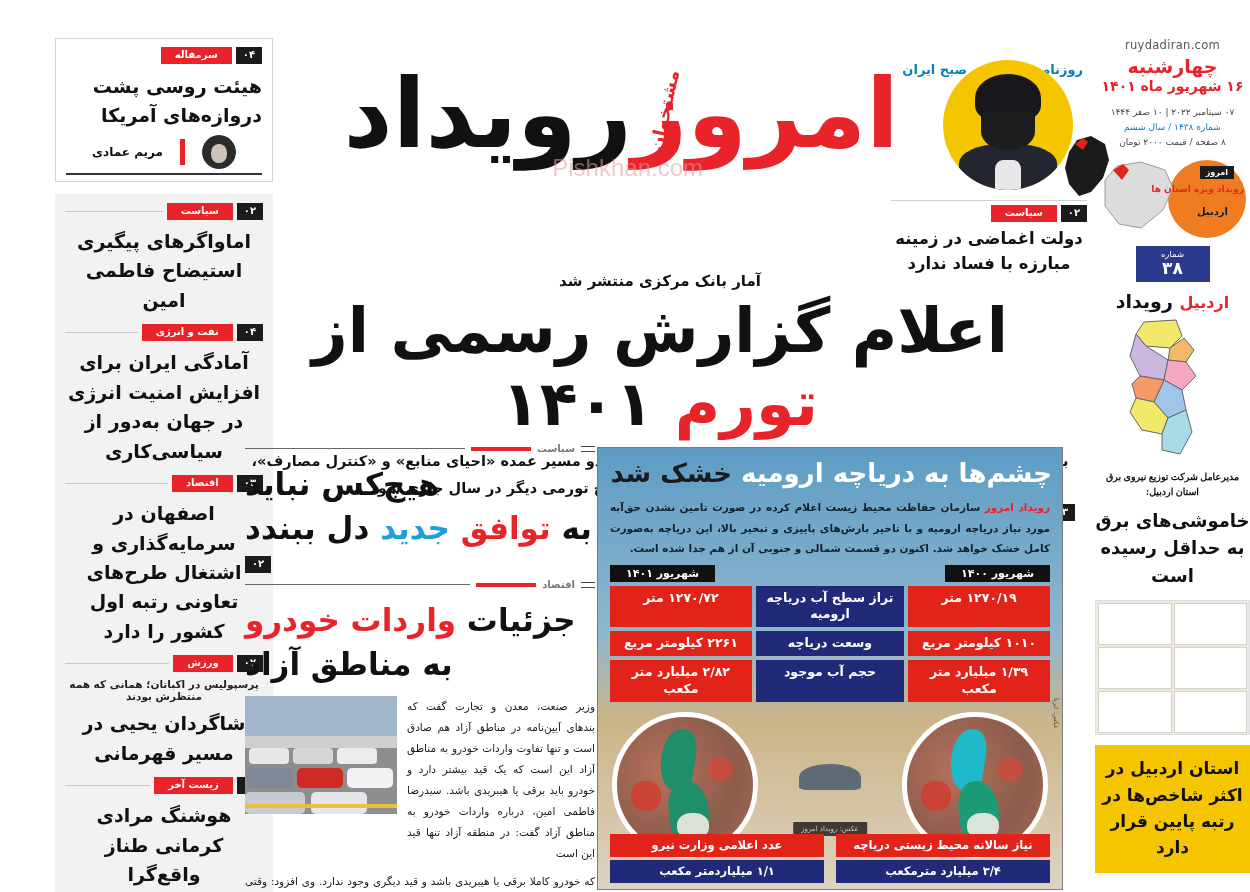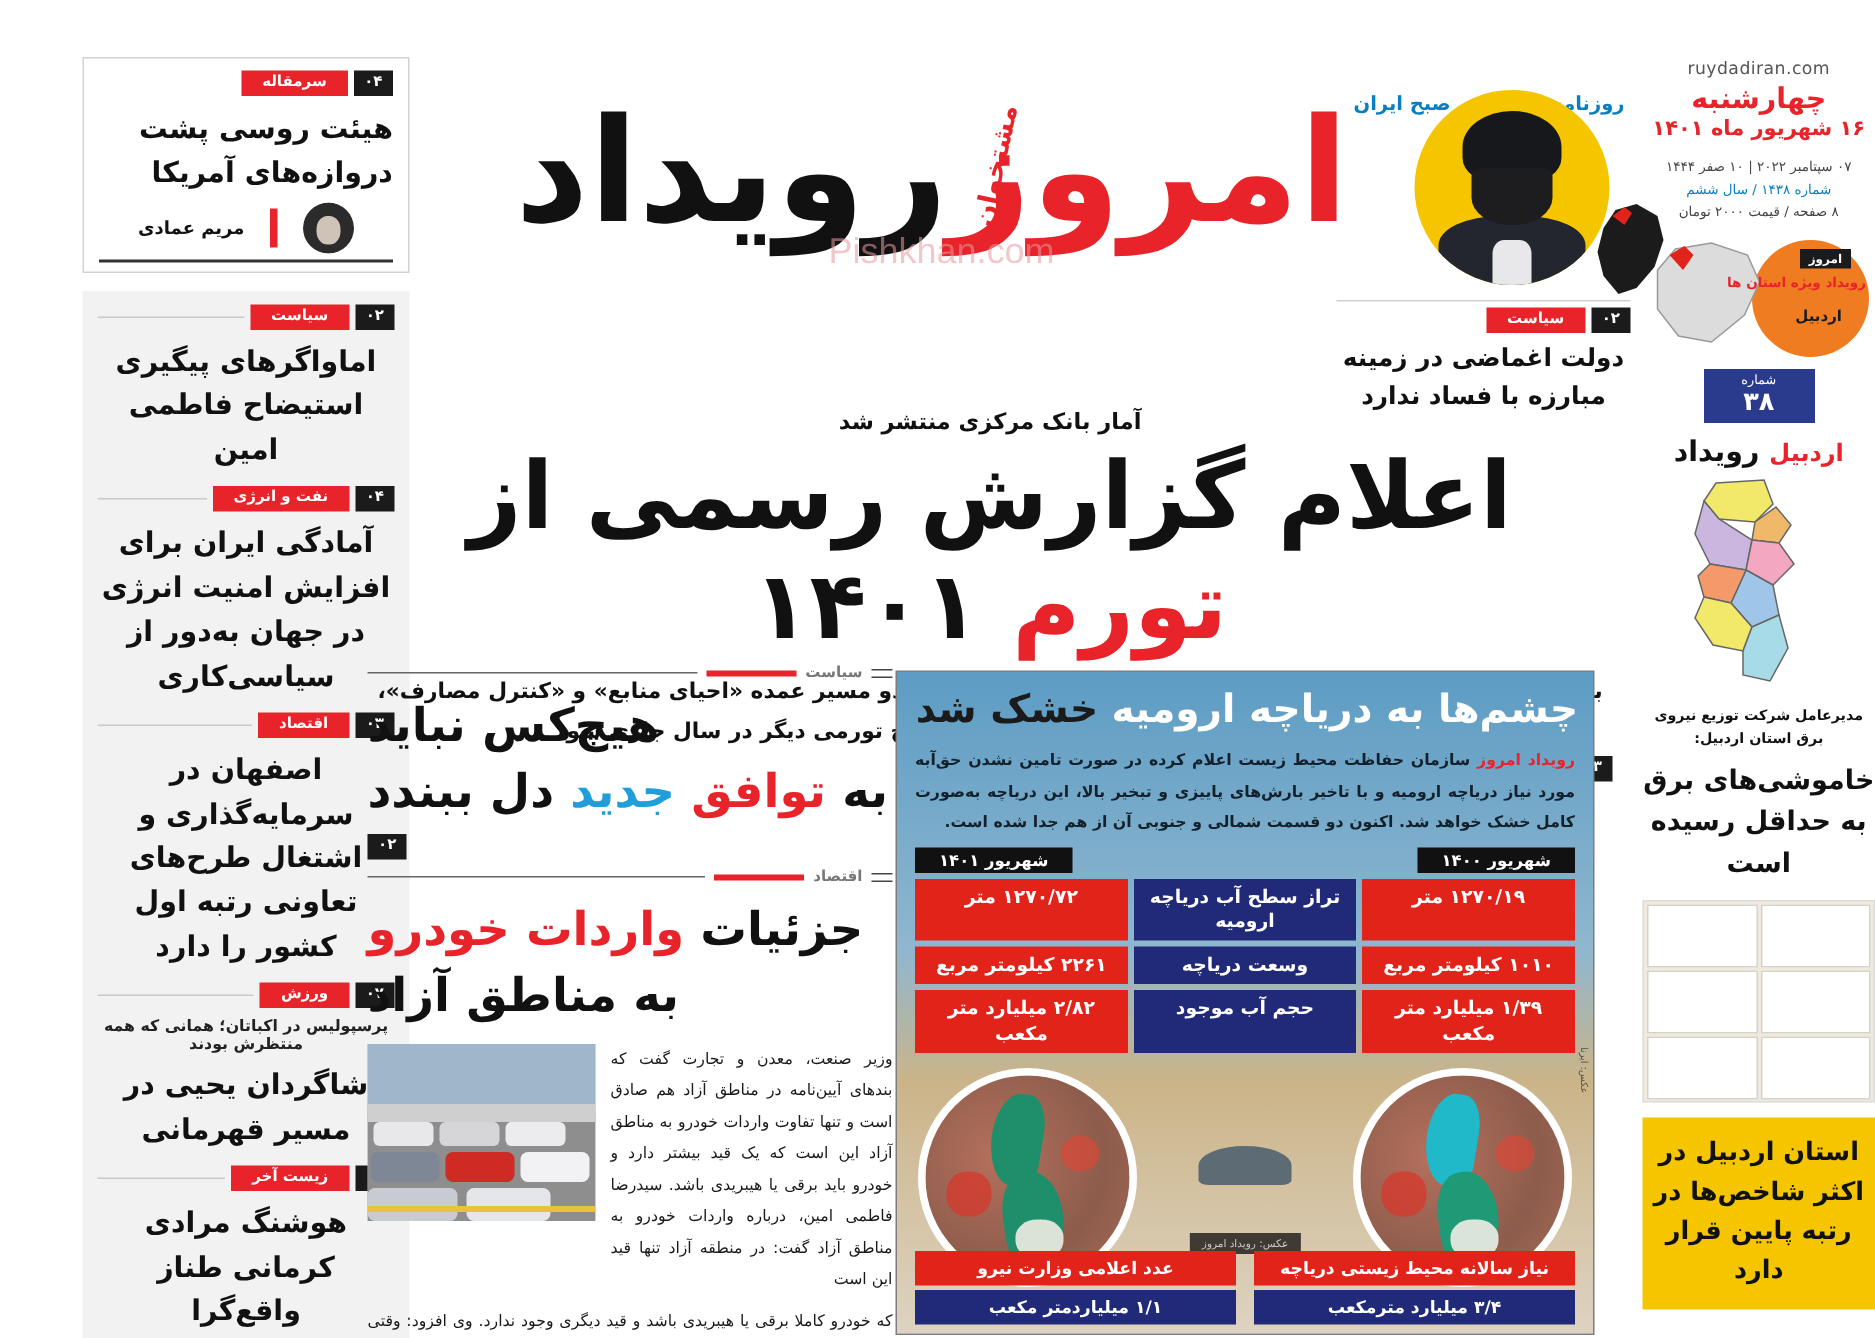--- a/index.html
+++ b/index.html
@@ -116,21 +116,21 @@
   .bl-city { position:absolute; right:22px; top:52px; color:#1b1b1b; font-size:10px; font-weight:bold; }
 
   .rr-num {
     background:#2a3a8c; color:#fff; text-align:center; padding:3px 0 5px; width:74px; margin:6px auto 0;
   }
   .rr-num .lbl { font-size:8.5px; }
   .rr-num .val { font-size:17px; font-weight:bold; line-height:1.1; }
   .rr-brand { text-align:center; margin-top:8px; font-size:19px; font-weight:bold; color:#111;}
   .rr-brand .r { color:#e8232a; font-size:16px;}
   .rr-provmap { height:150px; position:relative; margin-top:2px; }
-  .rr-kicker { font-size:9.5px; font-weight:bold; line-height:1.6; color:#111; text-align:center; margin-top:6px; }
+  .rr-kicker { font-size:9.5px; font-weight:bold; line-height:1.6; color:#111; text-align:center; margin-top:6px;font-family:Liberation Serif, serif; }
   .rr-head { font-size:18px; font-weight:bold; line-height:1.55; color:#111; text-align:center; margin-top:6px; }
   .rr-thumbs { margin-top:10px; height:135px; background:#efe9de; position:relative; overflow:hidden; border:1px solid #ddd;}
   .rr-yellow { background:#f5c600; margin-top:10px; padding:10px 6px 12px; }
   .rr-yellow .yh { font-size:17px; font-weight:bold; line-height:1.55; color:#111; text-align:center; }
 
   
   .lead { position:absolute; left:245px; top:272px; width:830px; }
   .lead-kicker { text-align:center; font-size:15px; font-weight:bold; color:#111; }
   .lead-title {
     text-align:center; font-size:62px; font-weight:bold; color:#111; line-height:1.18;

